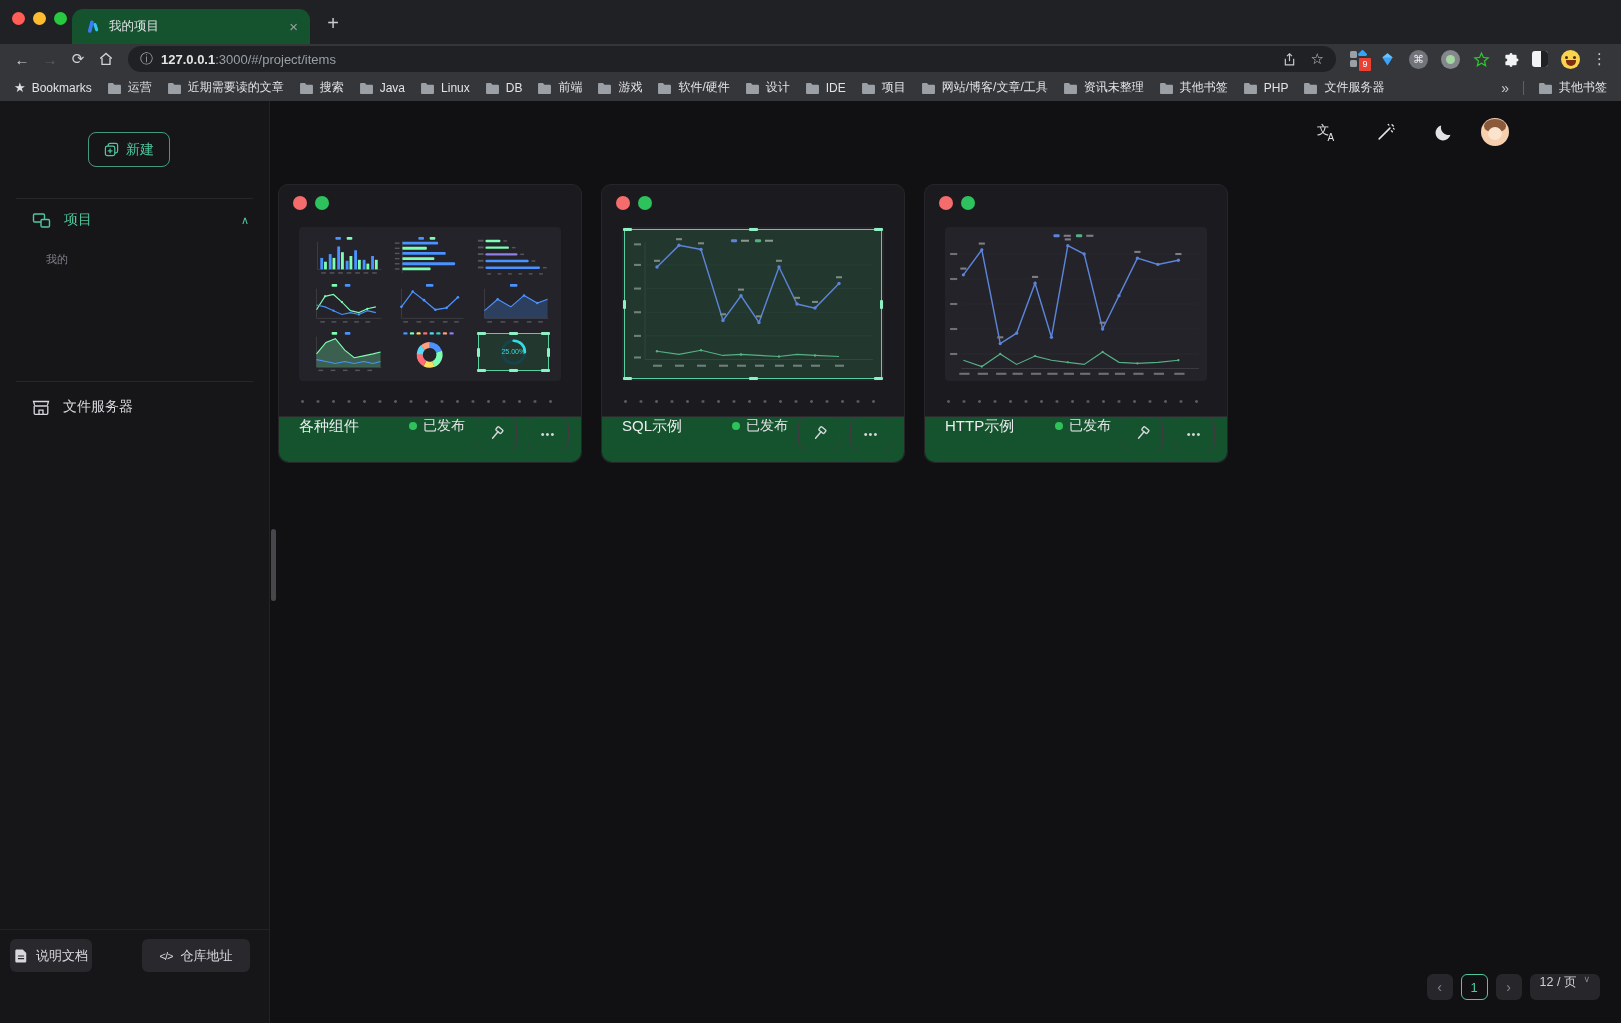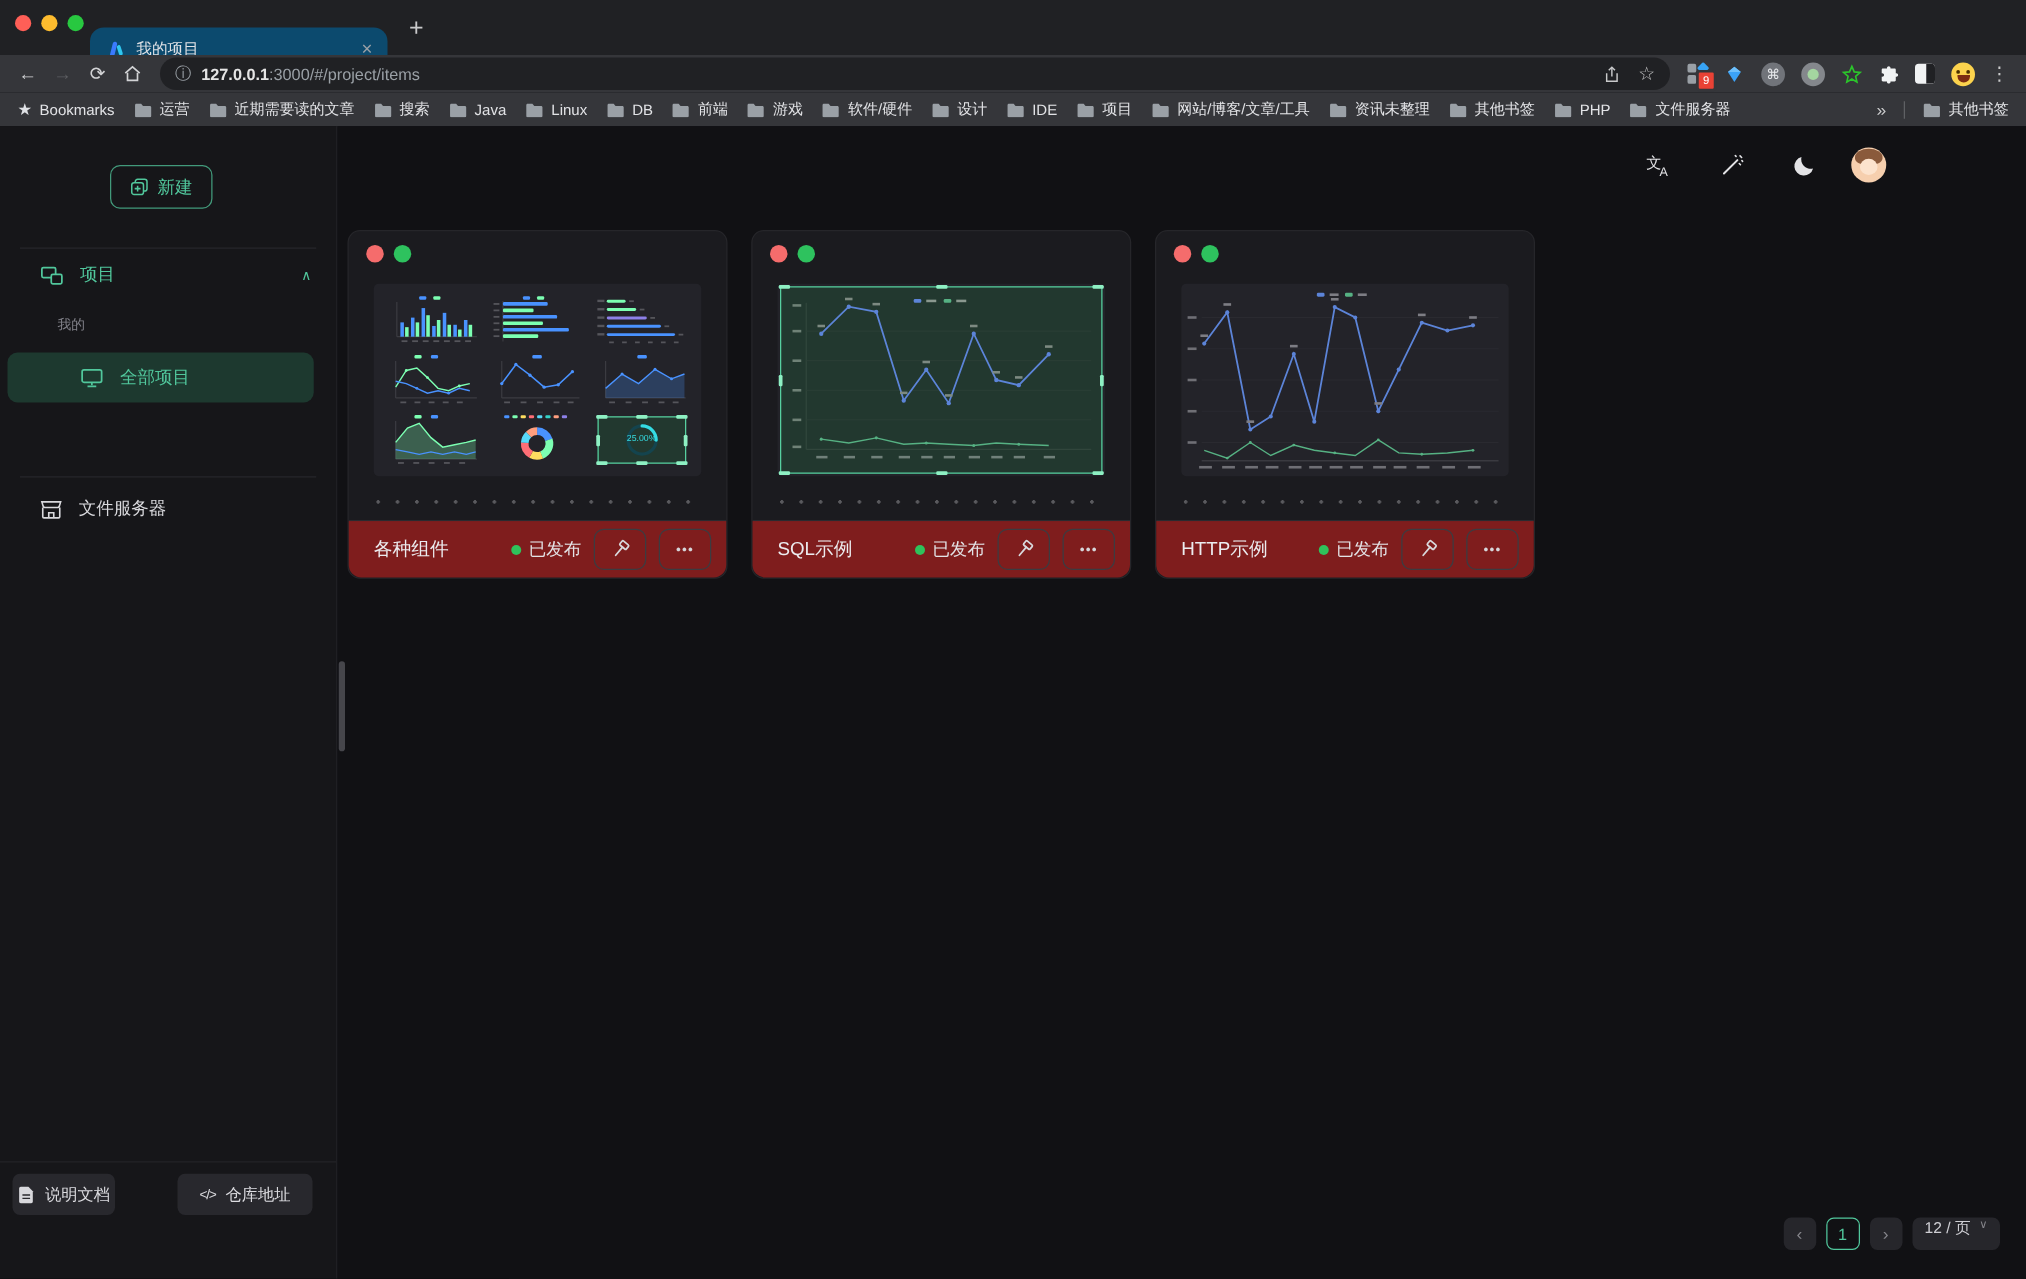--- a/index.html
+++ b/index.html
@@ -5,21 +5,21 @@
   * { margin:0; padding:0; box-sizing:border-box; }
   html,body { width:1621px; height:1023px; overflow:hidden; background:#0d0d0f;
     font-family:"Liberation Sans","DejaVu Sans",sans-serif; }
   .screen { position:relative; width:1621px; height:1023px; }
 
   
   .tabstrip { position:absolute; top:0; left:0; right:0; height:44px; background:#202124; }
   .lights { position:absolute; left:12px; top:12px; display:flex; gap:8px; }
   .light { width:13px; height:13px; border-radius:50%; }
   .light.r { background:#ff5f57; } .light.y { background:#febc2e; } .light.g { background:#28c840; }
-  .tab { position:absolute; left:72px; top:22px; width:238px; height:35px; background:#0c4a6e;
+  .tab { position:absolute; left:72px; top:9px; width:238px; height:35px; background:#14532d;
     border-radius:11px 11px 0 0; display:flex; align-items:center; padding:0 12px; gap:9px; }
   .tab-title { color:#dfe1e5; font-size:12.5px; flex:1; white-space:nowrap; overflow:hidden; }
   .tab-close { color:#9aa0a6; font-size:15px; line-height:1; }
   .newtab { position:absolute; left:320px; top:10px; width:26px; height:26px; color:#c9cacb;
     font-size:20px; display:flex; align-items:center; justify-content:center; }
   .toolbar { position:absolute; top:44px; left:0; right:0; height:30px; background:#35363a;
     display:flex; align-items:center; padding:0 8px; }
   .navbtn { width:28px; height:26px; display:flex; align-items:center; justify-content:center;
     color:#d2d3d5; font-size:15px; }
   .navbtn.disabled { color:#5d5e62; }
@@ -94,22 +94,22 @@
   .cards { position:absolute; left:8px; top:83px; display:flex; gap:19px; }
   .card { width:304px; height:279px; background:#1b1b1f; border:1px solid #26262a; border-radius:10px; position:relative; }
   .card-lights { position:absolute; left:14px; top:11px; display:flex; gap:8px; }
   .cdot { width:14px; height:14px; border-radius:50%; }
   .cdot.r { background:#f56c6c; } .cdot.g { background:#2ec25e; }
   .preview { position:absolute; left:20px; right:20px; top:42px; height:154px; background:#232329;
     border-radius:4px; overflow:hidden; }
   .dotrow { position:absolute; left:22px; right:22px; top:215px; height:3px;
     background-image:radial-gradient(circle at 1.5px 1.5px,#5a5a5e 1.2px,transparent 1.6px);
     background-size:15.5px 3px; background-repeat:repeat-x; }
-  .card-footer { position:absolute; left:0; right:0; bottom:0; height:46px; background:#7f1d1d;
-    border-top:1px solid #2a2a2f; border-radius:0 0 10px 10px; display:flex; align-items:center;
+  .card-footer { position:absolute; left:0; right:0; bottom:0; height:46px; background:#14532d;
+    border-top:1px solid #2a2a2f; border-radius:0 0 10px 10px; display:flex; align-items:flex-start;
     padding:0 12px 0 20px; }
   .card-name { color:#ececef; font-size:15px; }
   .card-status { margin-left:auto; display:flex; align-items:center; gap:6px; color:#e3e3e6; font-size:14px; }
   .status-dot { width:8px; height:8px; border-radius:50%; background:#2fc25b; }
   .icon-btn { width:42px; height:33px; border:1px solid #3c3c41; border-radius:8px; background:transparent;
     color:#d6d6da; display:flex; align-items:center; justify-content:center; margin-left:10px; font-size:11px; letter-spacing:1px; }
 
   .mini-grid { position:absolute; inset:0; display:grid; grid-template-columns:repeat(3,1fr);
     grid-template-rows:repeat(3,1fr); gap:6px 8px; padding:8px 10px; }
   .mini { width:100%; height:100%; }
@@ -359,28 +359,20 @@
       <div class="row-project">
         <svg width="19" height="17" viewBox="0 0 18 17" fill="none" stroke="#51c79c" stroke-width="1.4">
           <rect x="1" y="2" width="11" height="8" rx="1.2"></rect>
           <rect x="8.5" y="7.5" width="8.5" height="7.5" rx="1.2" fill="#161619"></rect>
         </svg>
         <span>项目</span>
         <span class="chev">∧</span>
       </div>
       <div class="row-mine">我的</div>
 
-      <div class="sb-item selected" style="top:181px">
-        <svg width="19" height="17" viewBox="0 0 18 17" fill="none" stroke="#51c79c" stroke-width="1.4">
-          <rect x="1.2" y="1.8" width="15.6" height="10" rx="1.5"></rect>
-          <line x1="9" y1="11.8" x2="9" y2="14.2"></line>
-            <line x1="5.5" y1="15" x2="12.5" y2="15"></line>
-        </svg>
-        <span>全部项目</span>
-      </div>
 
 
       <div class="sb-div" style="top:280px"></div>
 
       <div class="row-market">
         <svg width="18" height="17" viewBox="0 0 18 17" fill="none" stroke="#d9d9dd" stroke-width="1.3">
           <path d="M2.2 7v7.3c0 .6.4 1 1 1h11.6c.6 0 1-.4 1-1V7"></path>
           <path d="M1.5 2.5h15l-1 3.4c-.2.6-.7 1.1-1.3 1.1H3.8c-.6 0-1.1-.5-1.3-1.1z"></path>
           <path d="M7 15.3v-4.1h4v4.1"></path>
         </svg>

